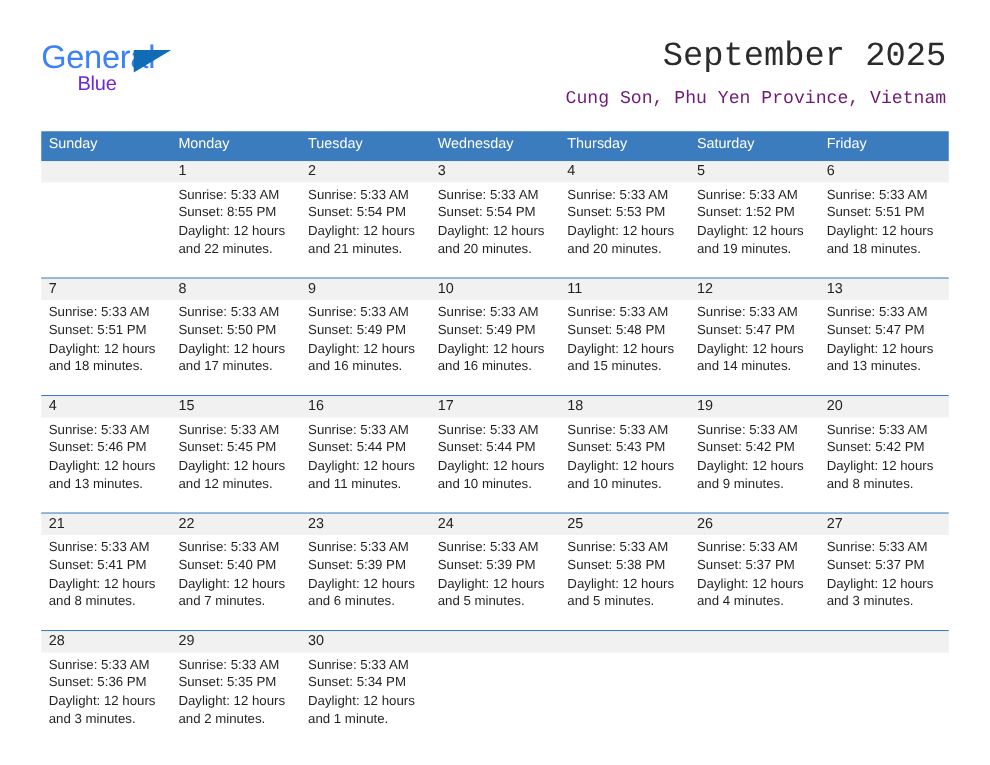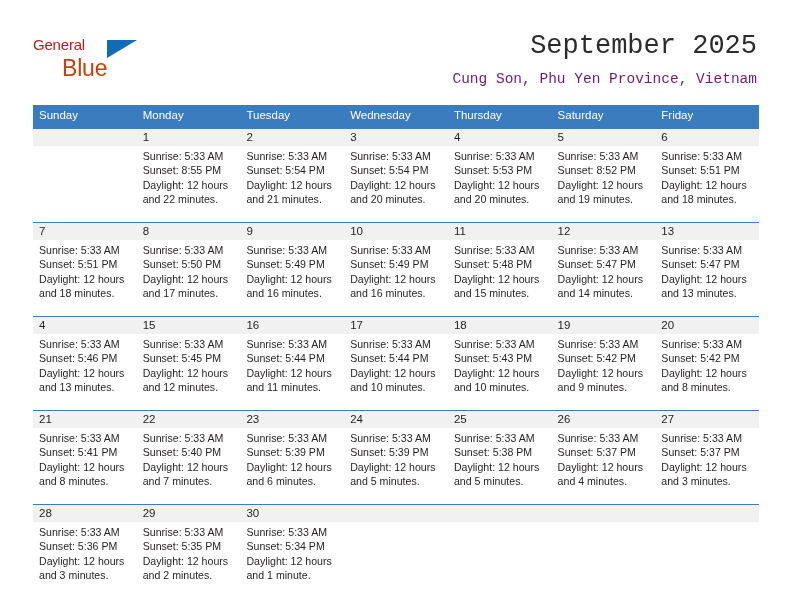--- a/index.html
+++ b/index.html
@@ -33,42 +33,42 @@
     position: absolute;
     left: 33px;
     top: 33px;
     width: 130px;
     height: 48px;
   }
   .logo-general {
     position: absolute;
     left: 0;
     top: 0;
-    font-size: 15px;
+    font-size: 26px;
     letter-spacing: -0.2px;
-    color: #b91c1c;
+    color: #3b82f6;
     font-family: "Liberation Sans", sans-serif;
     line-height: 24px;
   }
   .logo-triangle {
     position: absolute;
     left: 74px;
     top: 7px;
     width: 0;
     height: 0;
     border-left: 30px solid #0f6cb5;
     border-bottom: 18px solid transparent;
   }
   .logo-blue {
     position: absolute;
     left: 29px;
     top: 22px;
-    font-size: 23px;
+    font-size: 16px;
     letter-spacing: -0.2px;
-    color: #c2410c;
+    color: #6d28d9;
     line-height: 26px;
   }
 
   .title-block {
     position: absolute;
     right: 35px;
     top: 30px;
     text-align: right;
     font-family: Liberation Mono, monospace;
   }
@@ -208,21 +208,21 @@
               <div class="line">and 20 minutes.</div>
             </div>
             <div class="daybody">
               <div class="line">Sunrise: 5:33 AM</div>
               <div class="line">Sunset: 5:53 PM</div>
               <div class="line">Daylight: 12 hours</div>
               <div class="line">and 20 minutes.</div>
             </div>
             <div class="daybody">
               <div class="line">Sunrise: 5:33 AM</div>
-              <div class="line">Sunset: 8:52 PM</div>
+              <div class="line">Sunset: 1:52 PM</div>
               <div class="line">Daylight: 12 hours</div>
               <div class="line">and 19 minutes.</div>
             </div>
             <div class="daybody">
               <div class="line">Sunrise: 5:33 AM</div>
               <div class="line">Sunset: 5:51 PM</div>
               <div class="line">Daylight: 12 hours</div>
               <div class="line">and 18 minutes.</div>
             </div>
           </div>

